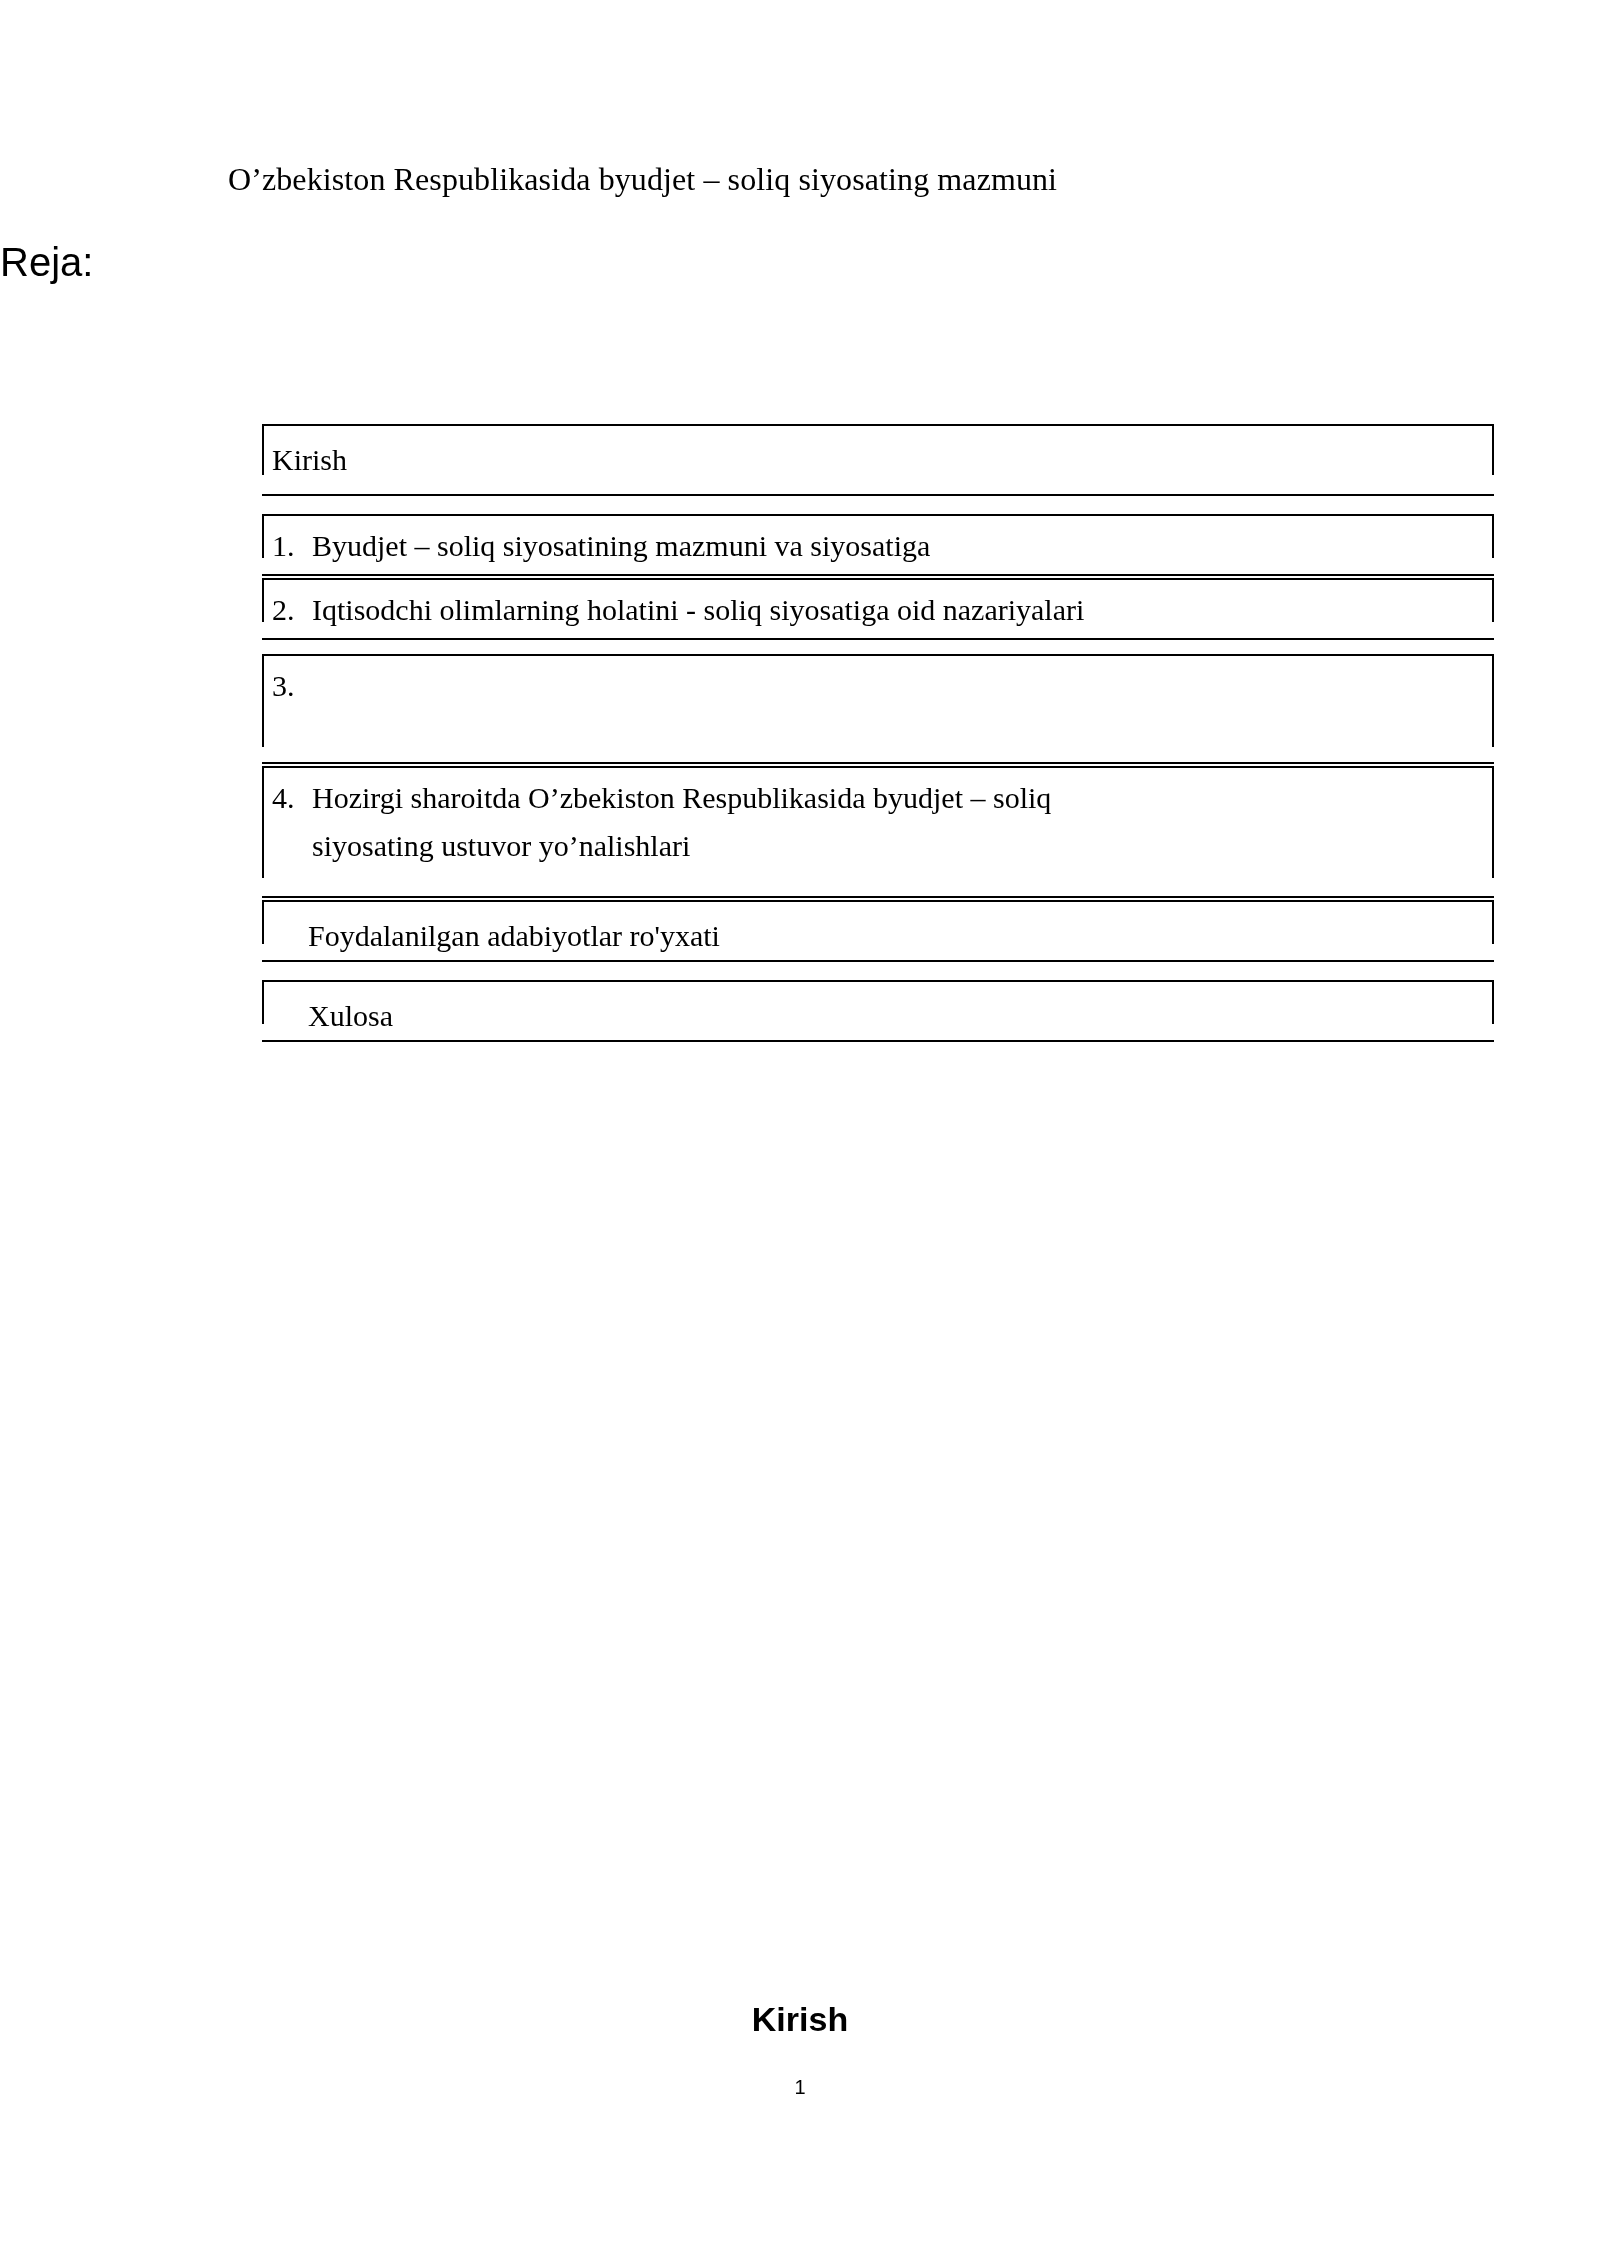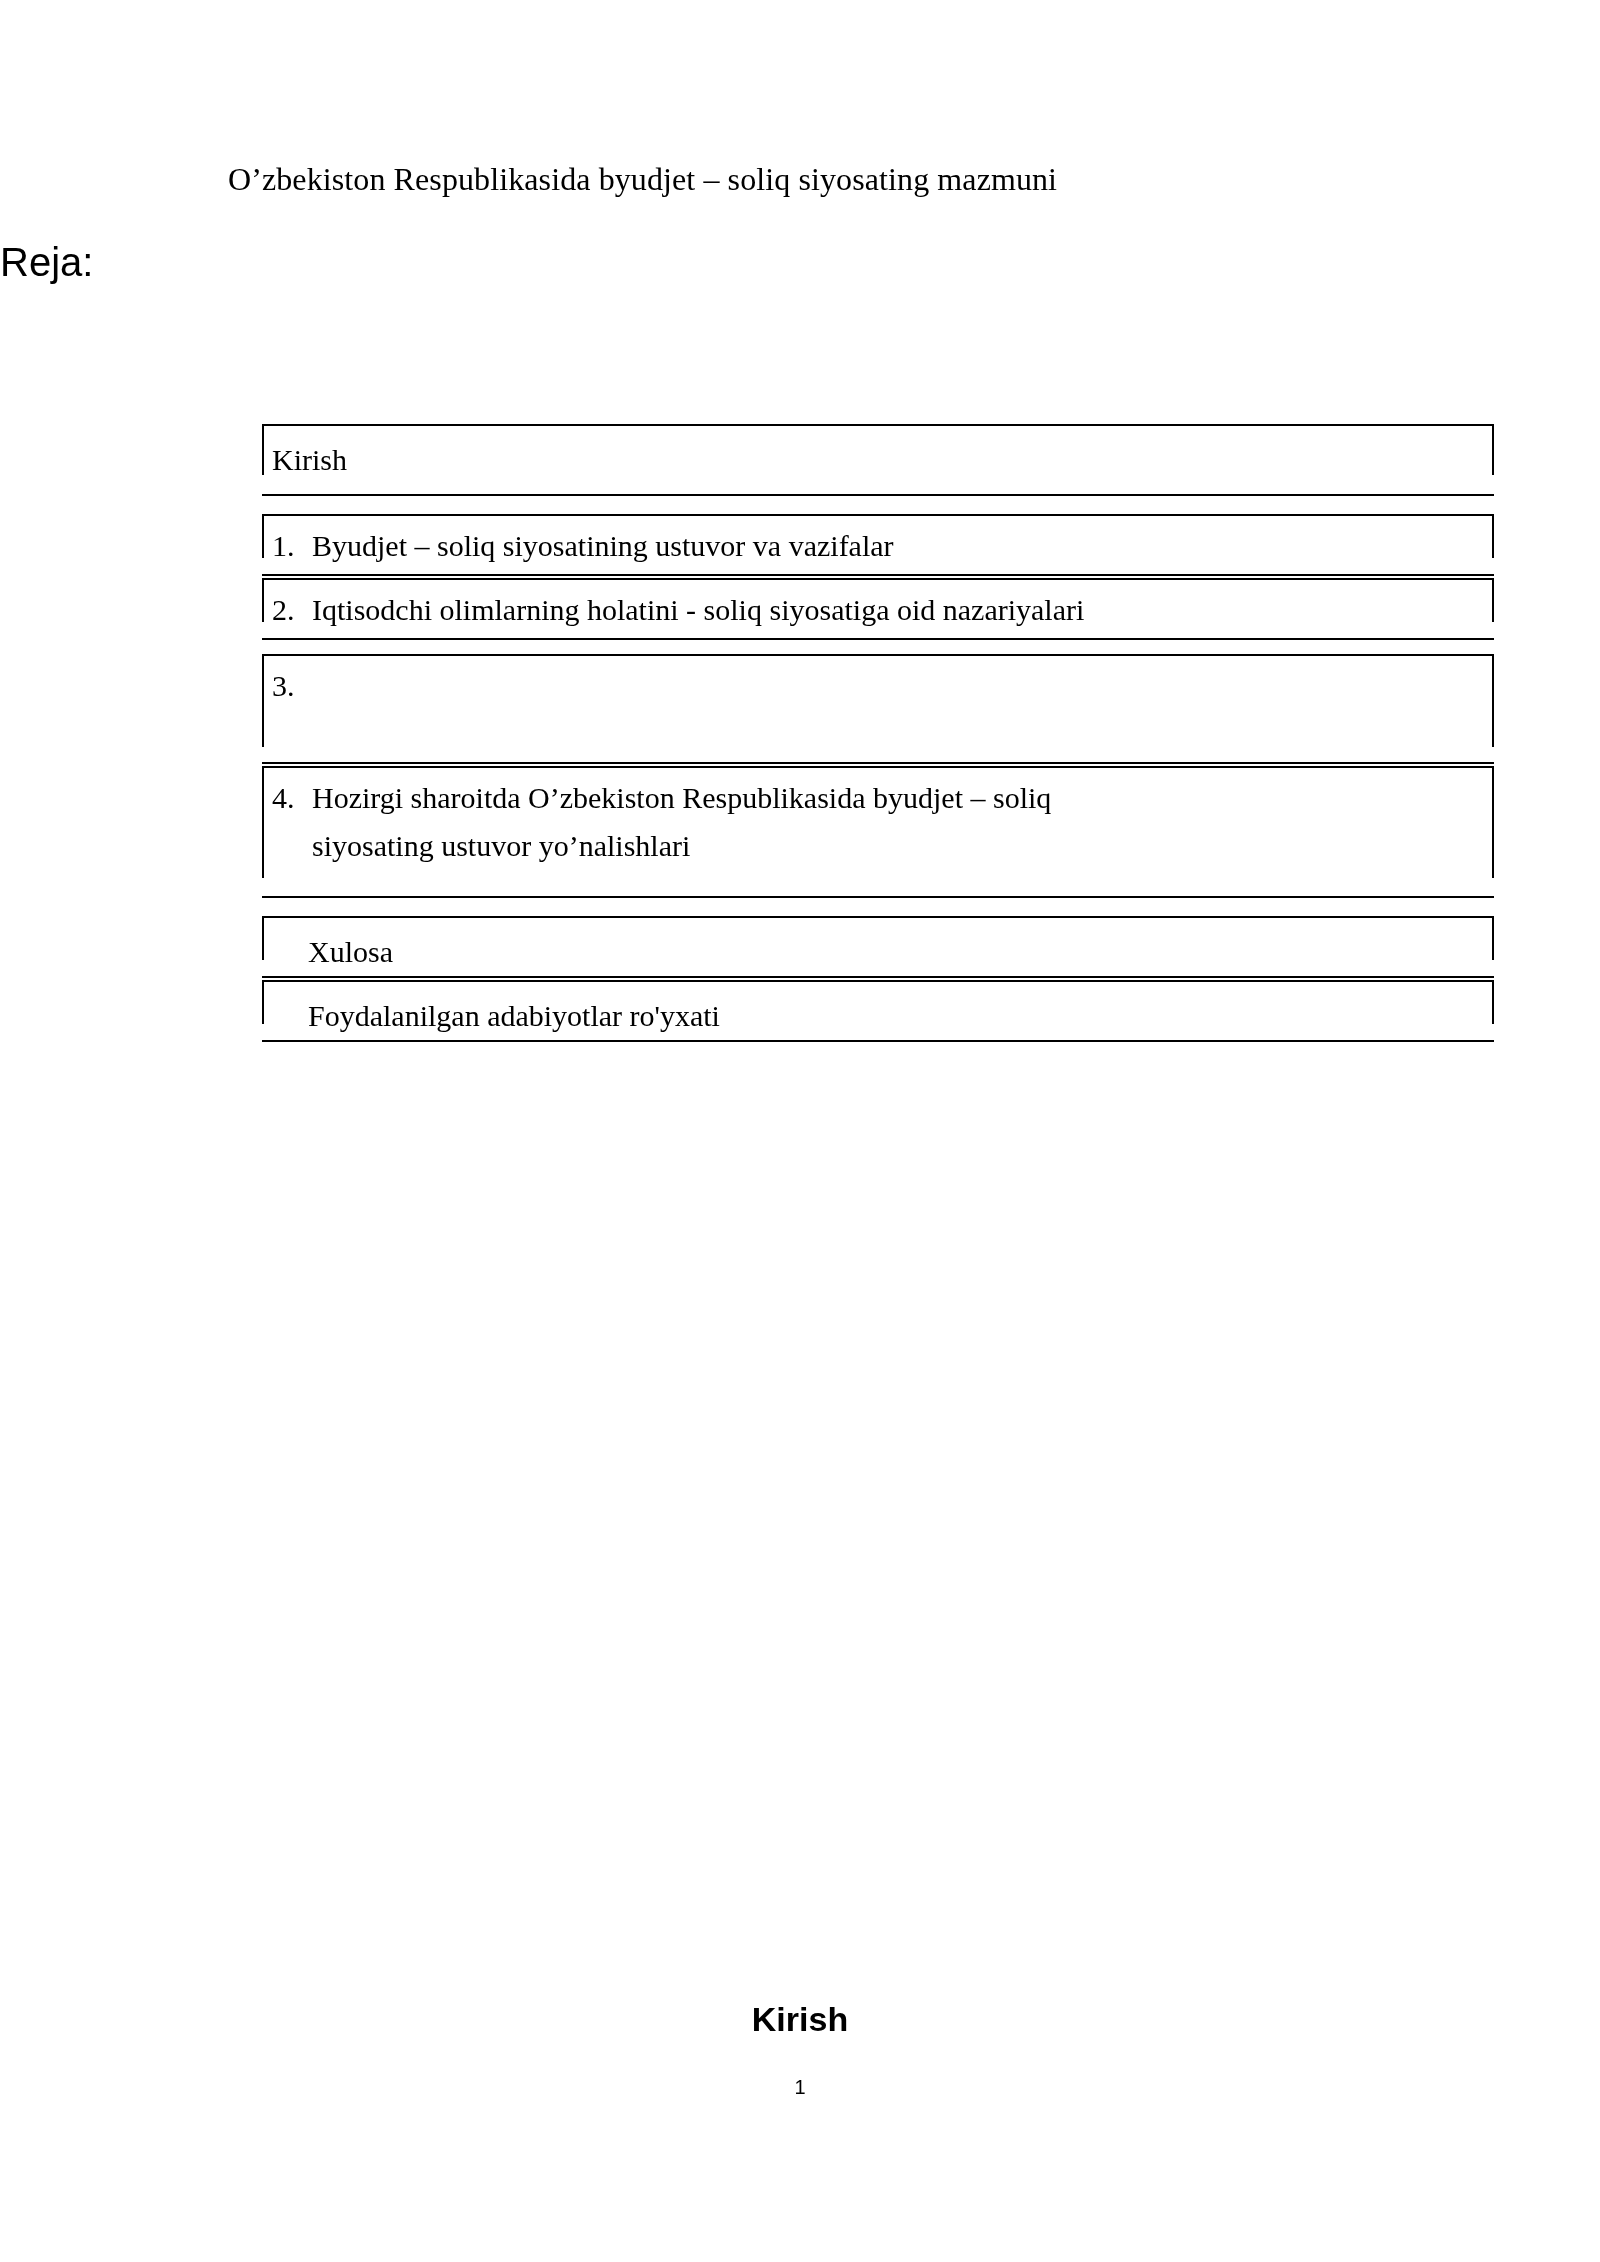--- a/index.html
+++ b/index.html
@@ -159,21 +159,21 @@
 
   <div class="outline">
 
     <div class="outline-row short-sides row-kirish">
       <div class="cell">Kirish</div>
     </div>
 
     <div class="outline-row short-sides row-num row-n1">
       <div class="num-line">
         <span class="idx">1.</span>
-        <span class="body">Byudjet – soliq siyosatining ustuvor va  vazifalar</span>
+        <span class="body">Byudjet – soliq siyosatining mazmuni va  siyosatiga</span>
       </div>
     </div>
 
     <div class="outline-row short-sides row-num row-n2">
       <div class="num-line">
         <span class="idx">2.</span>
         <span class="body">Iqtisodchi olimlarning holatini  - soliq siyosatiga oid nazariyalari</span>
       </div>
     </div>
 
@@ -188,27 +188,27 @@
     <div class="outline-row tall-sides row-num row-n4">
       <div class="num-line">
         <span class="idx">4.</span>
         <span class="body justified">
           <span class="l1">Hozirgi sharoitda O’zbekiston Respublikasida byudjet – soliq</span>
           <span class="l2">siyosating ustuvor yo’nalishlari</span>
         </span>
       </div>
     </div>
 
+    <div class="outline-row short-sides row-tail">
+      <div class="cell">Foydalanilgan   adabiyotlar  ro'yxati</div>
+    </div>
+
     <div class="outline-row short-sides row-tail row-xulosa">
       <div class="cell">Xulosa</div>
     </div>
 
-    <div class="outline-row short-sides row-tail">
-      <div class="cell">Foydalanilgan   adabiyotlar  ro'yxati</div>
-    </div>
-
   </div>
 
   <div class="section-heading">Kirish</div>
 
   <div class="folio">1</div>
 
 </div>
 
 </body></html>

